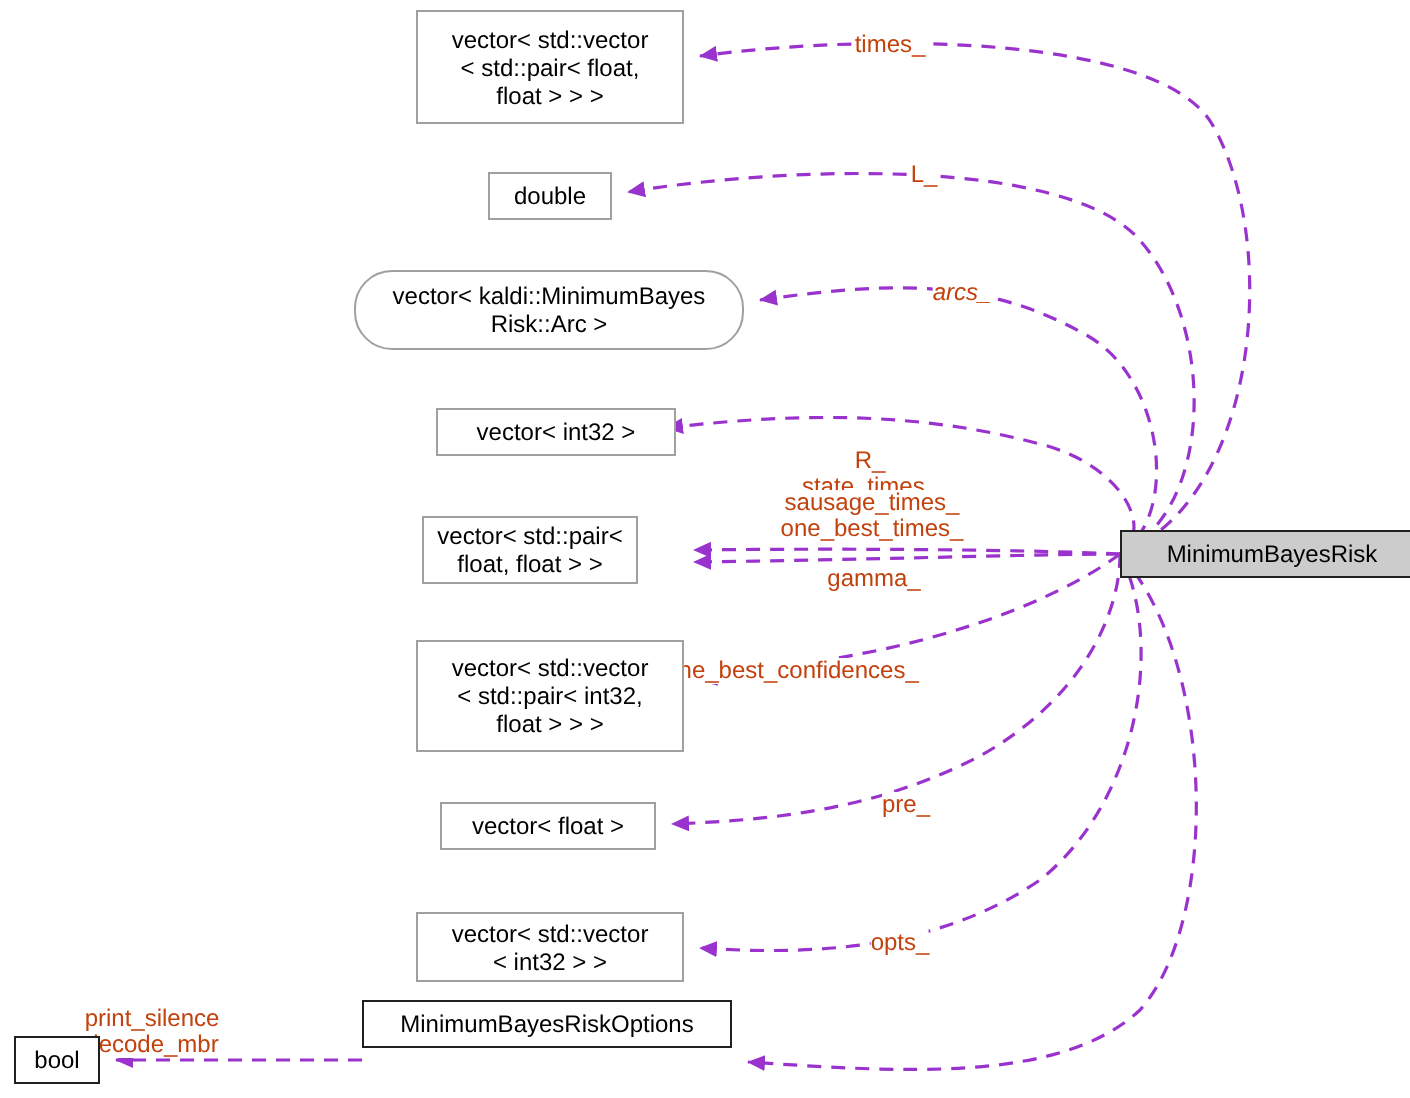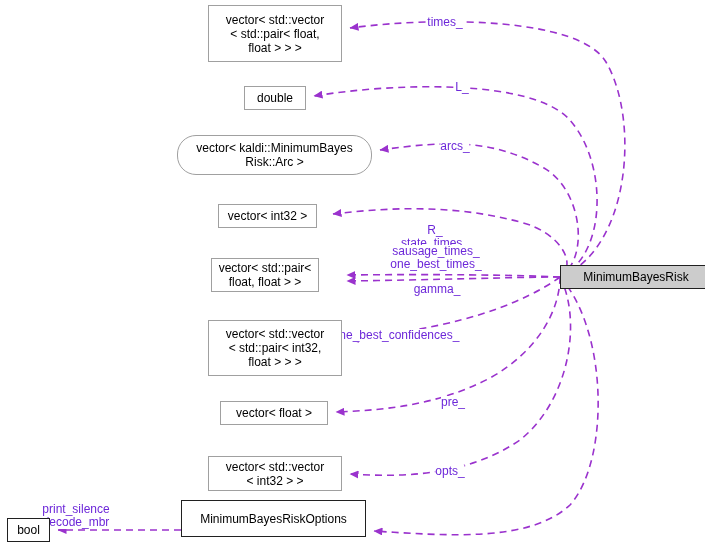--- a/index.html
+++ b/index.html
@@ -40,21 +40,21 @@
   }
   .node.solid {
     border: 1px solid #202020;
   }
   .node.highlight {
     background: #cccccc;
     border: 1px solid #202020;
   }
   .edge-label {
     position: absolute;
-    color: #6d28d9;
+    color: #c2410c;
     font-size: 12px;
     line-height: 13px;
     white-space: pre;
     text-align: center;
     background: #ffffff;
     z-index: 2;
   }
 </style>
 </head>
 <body>
@@ -80,37 +80,37 @@
         <path d="M 181,530 L 58,530" fill="none" stroke="#9a32cd" stroke-width="1.6" stroke-dasharray="7,5" marker-end="url(#arrowhead)"></path>
       </g>
   </svg>
   <div id="node-layer">
       <div class="node" style="left: 208px; top: 5px; width: 134px; height: 57px;">vector&lt; std::vector
 &lt; std::pair&lt; float,
 float &gt; &gt; &gt;</div>
       <div class="node" style="left: 244px; top: 86px; width: 62px; height: 24px;">double</div>
       <div class="node" style="left: 177px; top: 135px; width: 195px; height: 40px; border-radius: 19px;">vector&lt; kaldi::MinimumBayes
 Risk::Arc &gt;</div>
-      <div class="node" style="left: 218px; top: 204px; width: 99px; height: 24px;">vector&lt; int32 &gt;</div>
+      <div class="node" style="left: 218px; top: 204px; width: 120px; height: 24px;">vector&lt; int32 &gt;</div>
       <div class="node" style="left: 211px; top: 258px; width: 108px; height: 34px;">vector&lt; std::pair&lt;
 float, float &gt; &gt;</div>
       <div class="node" style="left: 208px; top: 320px; width: 134px; height: 56px;">vector&lt; std::vector
 &lt; std::pair&lt; int32,
 float &gt; &gt; &gt;</div>
       <div class="node" style="left: 220px; top: 401px; width: 108px; height: 24px;">vector&lt; float &gt;</div>
       <div class="node" style="left: 208px; top: 456px; width: 134px; height: 35px;">vector&lt; std::vector
 &lt; int32 &gt; &gt;</div>
       <div class="node solid" style="left: 7px; top: 518px; width: 43px; height: 24px;">bool</div>
-      <div class="node solid" style="left: 181px; top: 500px; width: 185px; height: 37px;">MinimumBayesRiskOptions</div>
+      <div class="node solid" style="left: 181px; top: 500px; width: 185px; height: 24px;">MinimumBayesRiskOptions</div>
       <div class="node highlight" style="left: 560px; top: 265px; width: 152px; height: 24px;">MinimumBayesRisk</div>
     </div>
   <div id="label-layer">
       <div class="edge-label" style="left: 445px; top: 16px; transform: translateX(-50%);">times_</div>
       <div class="edge-label" style="left: 462px; top: 81px; transform: translateX(-50%);">L_</div>
-      <div class="edge-label" style="left: 455px; top: 140px; transform: translateX(-50%);">arcs_</div>
+      <div class="edge-label" style="left: 481px; top: 140px; transform: translateX(-50%); font-style: italic;">arcs_</div>
       <div class="edge-label" style="left: 435px; top: 196px; transform: translateX(-50%); margin-top: 28px;">R_
 state_times_</div>
       <div class="edge-label" style="left: 414px; top: 245px; transform: translateX(-50%); margin-left: 22px;">sausage_times_
 one_best_times_</div>
       <div class="edge-label" style="left: 437px; top: 283px; transform: translateX(-50%);">gamma_</div>
       <div class="edge-label" style="left: 396px; top: 329px; transform: translateX(-50%);">one_best_confidences_</div>
       <div class="edge-label" style="left: 453px; top: 396px; transform: translateX(-50%);">pre_</div>
       <div class="edge-label" style="left: 450px; top: 465px; transform: translateX(-50%);">opts_</div>
       <div class="edge-label" style="left: 76px; top: 503px; transform: translateX(-50%);">print_silence
 decode_mbr</div>

